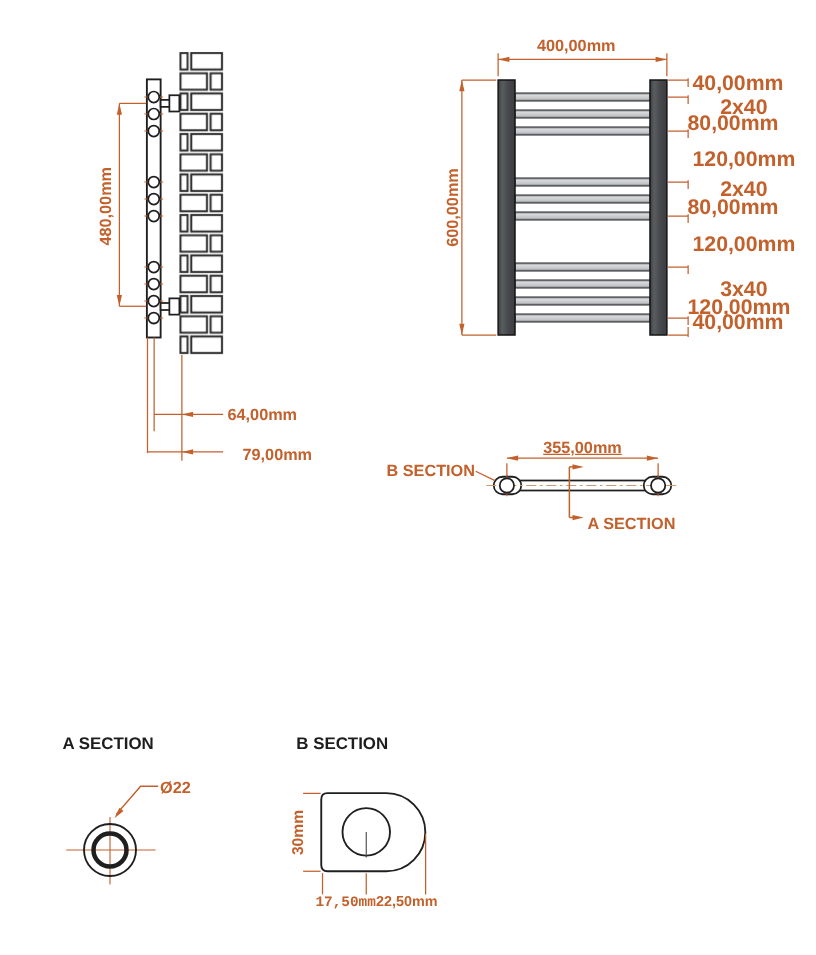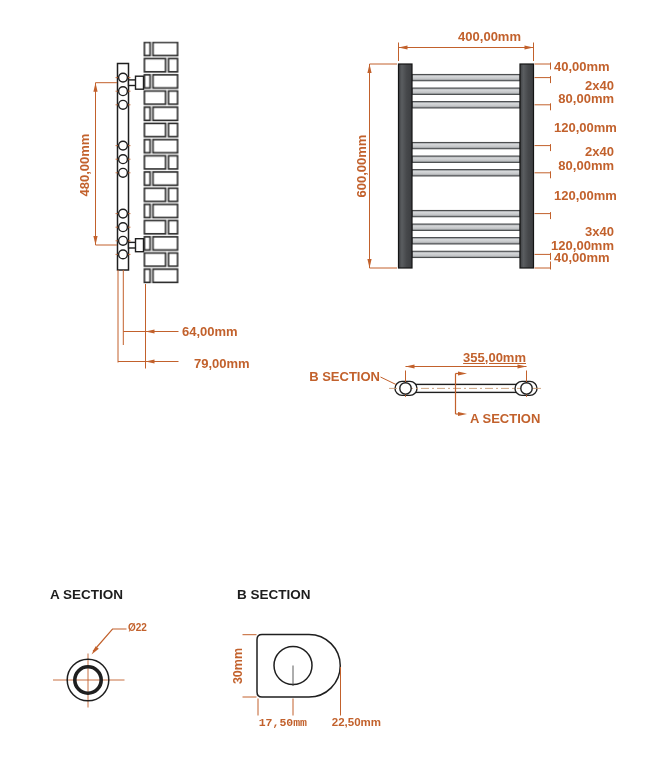--- a/index.html
+++ b/index.html
@@ -2,24 +2,24 @@
 <html><head>
 <meta charset="utf-8">
 <style>
   :root{ --accent:#c2612c; --ink:#1f1f1f; }
   html,body{margin:0;padding:0;background:#ffffff;}
   .canvas{position:relative;width:653px;height:764px;background:#ffffff;overflow:hidden;
           font-family:"Liberation Sans",sans-serif;}
   .canvas svg{position:absolute;left:0;top:0;}
   .lbl{position:absolute;font-weight:bold;color:var(--accent);white-space:nowrap;text-align:center;}
   .dim{font-size:13px;line-height:14px;}
-  .ctr{text-align:right;}
+  .ctr{text-align:center;}
   .vrot{transform:rotate(-90deg);transform-origin:center;text-align:center;}
   .rlabel{position:absolute;left:554px;color:var(--accent);font-weight:bold;
-          font-size:13px;line-height:13.5px;white-space:nowrap;}
+          font-size:17px;line-height:13.5px;white-space:nowrap;}
   .rlabel.two{left:550px;width:64px;text-align:right;}
   .heading{position:absolute;color:#1d1d1d;font-weight:bold;font-size:13.5px;white-space:nowrap;}
   .small{font-size:11.5px;line-height:13px;}
 </style>
 </head>
 <body>
 
 <div class="canvas">
 
 <svg width="653" height="764" viewBox="0 0 653 764" xmlns="http://www.w3.org/2000/svg">
@@ -233,18 +233,18 @@
     <div>120,00mm</div>
   </div>
   <div class="rlabel" style="top:251px;">40,00mm</div>
 
   <div class="lbl dim ctr" style="left:406px;top:351px;width:120px;text-decoration:underline;">355,00mm</div>
   <div class="lbl" style="left:298px;top:369px;width:82px;font-size:13px;text-align:right;">B SECTION</div>
   <div class="lbl" style="left:470px;top:411px;font-size:13px;">A SECTION</div>
 
   <div class="heading" style="left:50px;top:587px;">A SECTION</div>
   <div class="heading" style="left:237px;top:587px;">B SECTION</div>
-  <div class="lbl" style="left:128px;top:622px;font-size:10px;">Ø22</div>
+  <div class="lbl" style="left:128px;top:622px;font-size:13px;">Ø22</div>
   <div class="lbl vrot" style="left:213px;top:659px;width:50px;font-size:12.5px;">30mm</div>
   <div class="lbl small ctr" style="left:246px;top:716px;width:61px;font-family:Liberation Mono, monospace;">17,50mm</div>
-  <div class="lbl small ctr" style="left:295px;top:716px;width:61px;padding-left:25px;">22,50mm</div>
+  <div class="lbl small ctr" style="left:295px;top:716px;width:61px;">22,50mm</div>
 
 </div>
 
 </body></html>

